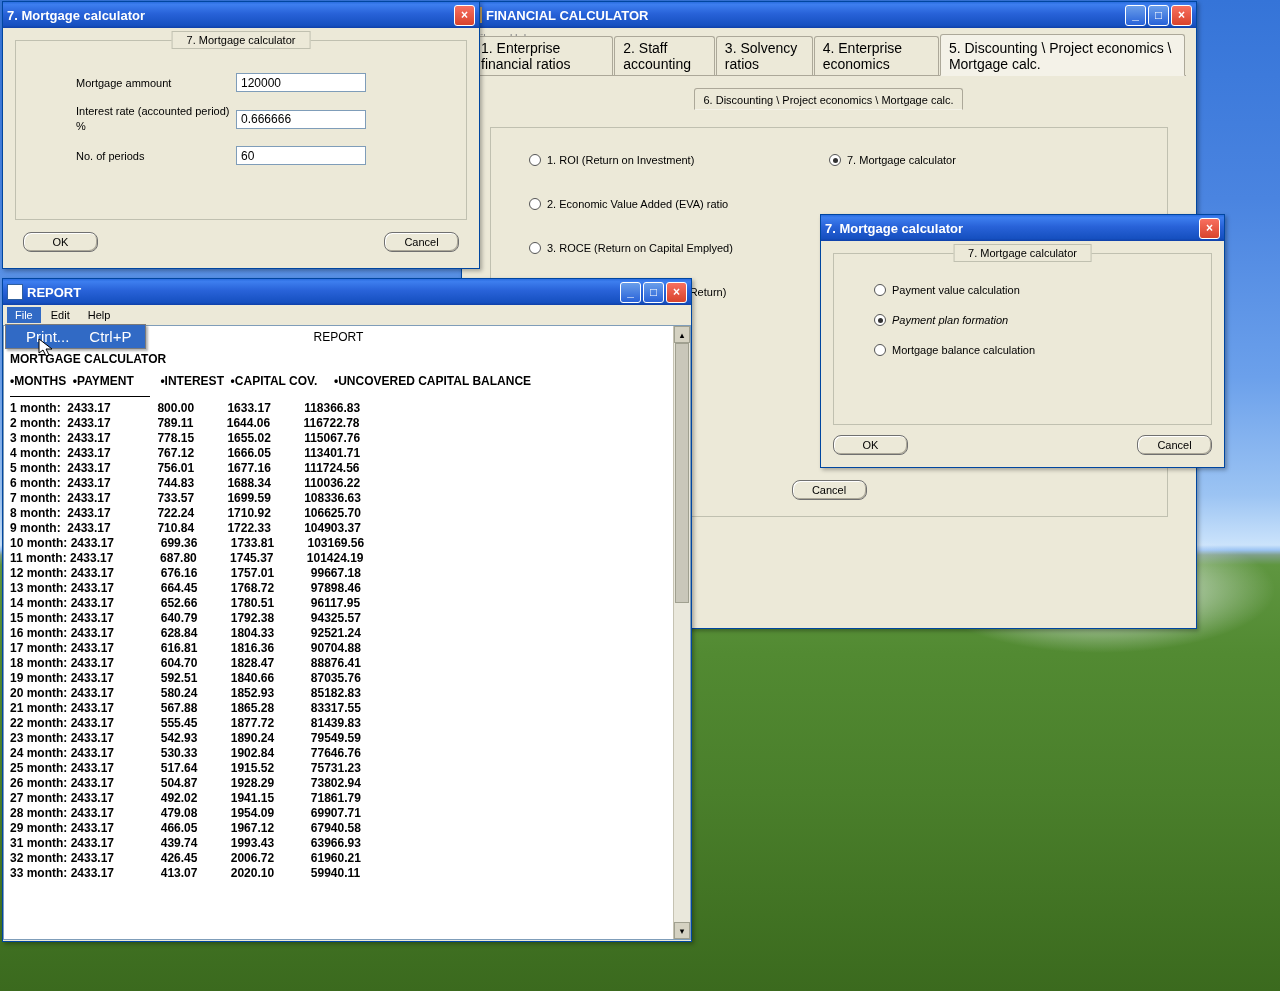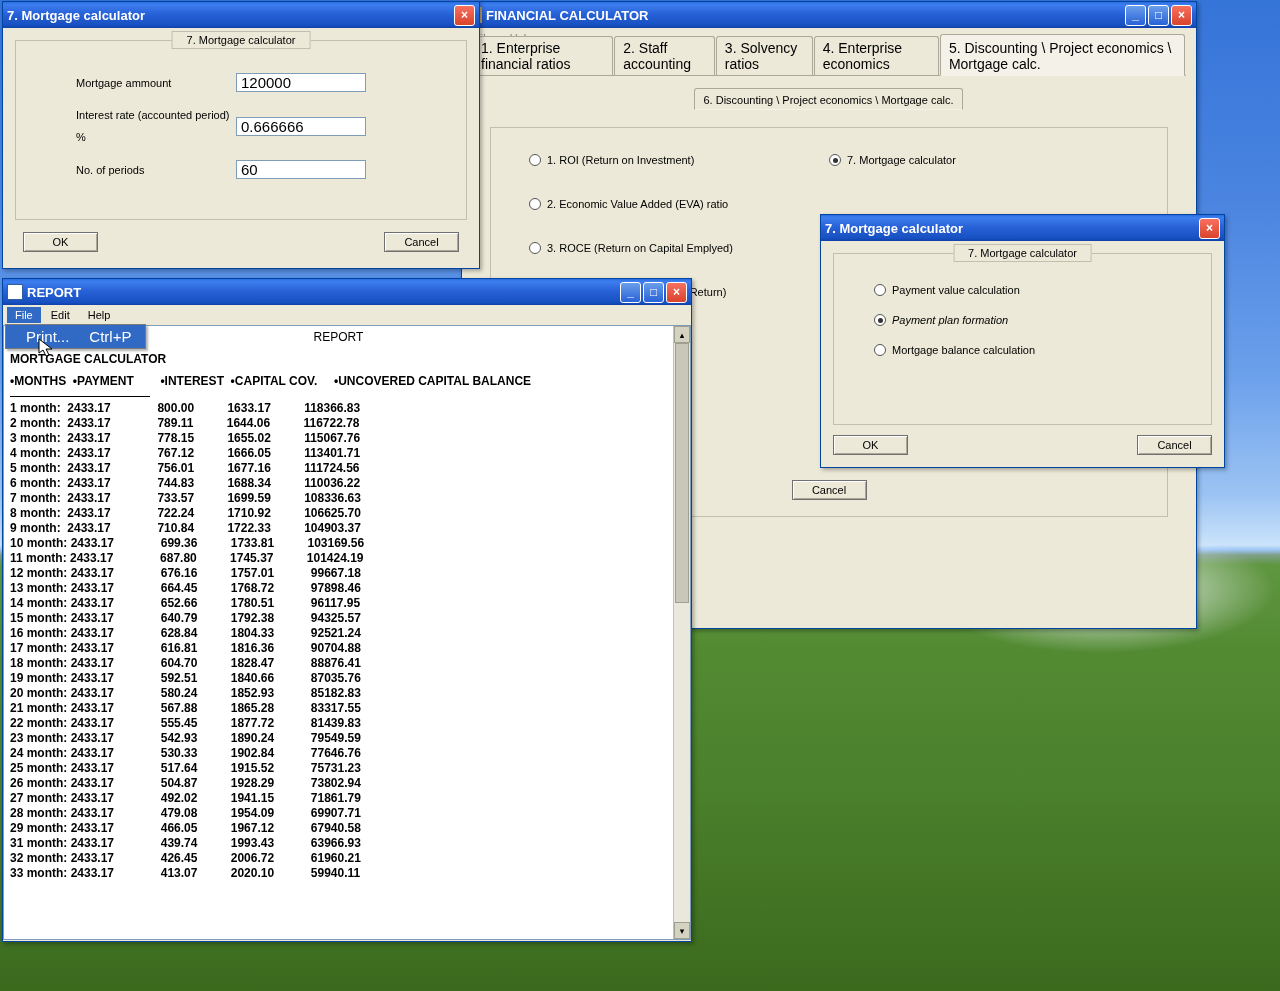--- a/index.html
+++ b/index.html
@@ -108,31 +108,31 @@
 }
 .form-row {
   display: flex;
   align-items: center;
   margin-bottom: 12px;
 }
 .form-label { width: 160px; }
 input[type=text] {
   border: 1px solid #7f9db9;
   padding: 2px 4px;
-  font-size: 15px;
+  font-size: 12px;
   height: 19px;
   width: 130px;
   font-family: inherit;
 }
 .btn {
   min-width: 75px;
   padding: 3px 12px;
   border: 1px solid #707070;
   background: #ece9d8;
-  border-radius: 0;
+  border-radius: 8px;
   cursor: pointer;
   font-family: inherit;
   font-size: 11px;
   box-shadow: inset 1px 1px 0 #fff, inset -1px -1px 0 #aca899;
 }
 .radio-row {
   display: flex;
   align-items: center;
   gap: 6px;
   margin-bottom: 18px;
@@ -300,21 +300,21 @@
     </div>
   </div>
   <div class="content">
     <div class="group-frame" style="height:180px; padding:32px 20px 14px 60px;">
       <div class="group-label" style="left:50%; transform:translateX(-50%);">7. Mortgage calculator</div>
       <div class="form-row">
         <span class="form-label">Mortgage ammount</span>
         <input type="text" value="120000" style="">
       </div>
       <div class="form-row">
-        <span class="form-label" style="line-height:22px;">Interest rate (accounted period) %</span>
+        <span class="form-label" style="line-height:15px;">Interest rate (accounted period) %</span>
         <input type="text" value="0.666666" style="">
       </div>
       <div class="form-row">
         <span class="form-label">No. of periods</span>
         <input type="text" value="60" style="">
       </div>
     </div>
     <div style="display:flex; justify-content:space-between; margin-top:12px; padding:0 8px;">
       <button class="btn">OK</button>
       <button class="btn">Cancel</button>

